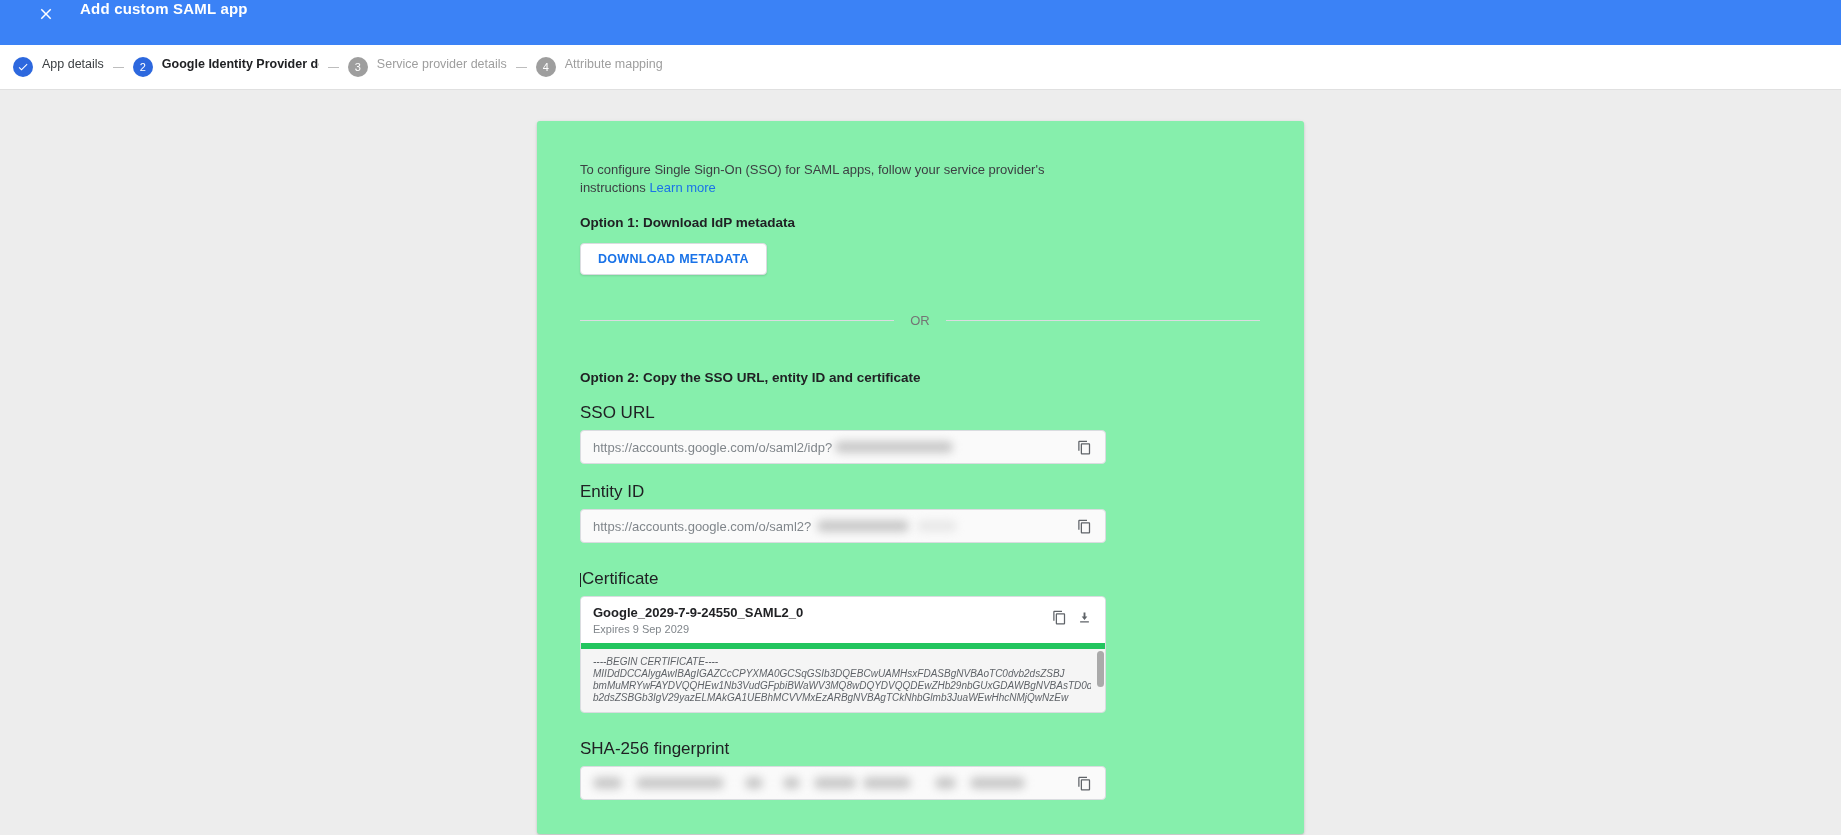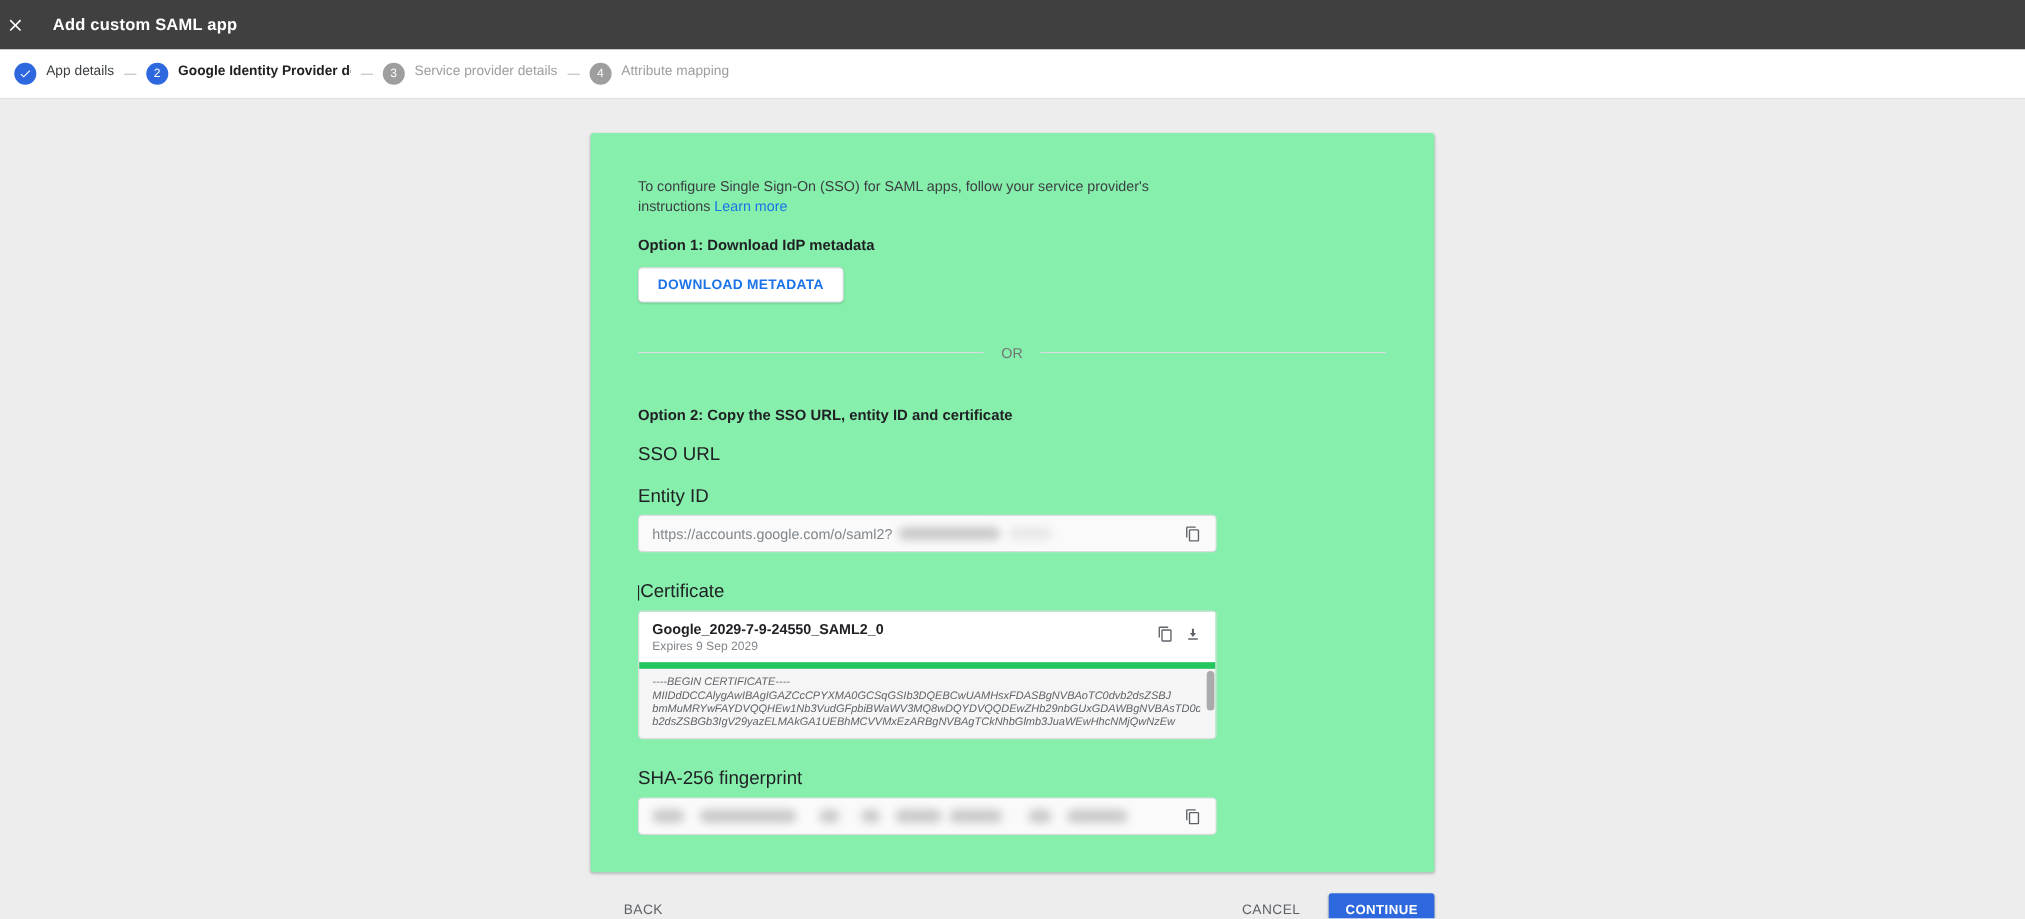--- a/index.html
+++ b/index.html
@@ -1,21 +1,21 @@
 <!DOCTYPE html>
 <html><head>
 <meta charset="utf-8">
 <style>
   * { margin:0; padding:0; box-sizing:border-box; }
   html,body { width:1841px; height:835px; overflow:hidden; }
   body { font-family:"Liberation Sans","DejaVu Sans",sans-serif; background:#ededed; }
   .screen { width:1841px; height:835px; display:flex; flex-direction:column; }
 
   
-  .titlebar { height:45px; flex:0 0 45px; background:#404040; display:flex; align-items:center; padding:0 0; }
+  .titlebar { height:45px; flex:0 0 45px; background:#3b82f6; display:flex; align-items:flex-start; padding:0 32px; }
   .close-btn { width:28px; height:28px; display:flex; align-items:center; justify-content:center; cursor:pointer; }
   .titlebar h1 { color:#ffffff; font-size:15px; font-weight:700; letter-spacing:.2px; margin-left:20px; }
 
   
   .stepper { height:45px; flex:0 0 45px; background:#ffffff; border-bottom:1px solid #e0e0e0; display:flex; align-items:center; padding-left:13px; }
   .step { display:flex; align-items:flex-start; }
   .step-circle { width:20px; height:20px; border-radius:50%; display:flex; align-items:center; justify-content:center; font-size:11px; color:#fff; flex:0 0 20px; }
   .step.completed .step-circle, .step.active .step-circle { background:#2d68de; }
   .step.pending .step-circle { background:#9e9e9e; }
   .step-label { font-size:12.5px; margin-left:9px; color:#3c4043; white-space:nowrap; }
@@ -130,20 +130,29 @@
 
       <div class="or-divider">
         <div class="line"></div>
         <span class="or-text">OR</span>
         <div class="line"></div>
       </div>
 
       <h2 class="section-heading opt2-heading inset">Option 2: Copy the SSO URL, entity ID and certificate</h2>
 
       <div class="field-label inset">SSO URL</div>
+      <div class="field inset">
+        <span class="field-value">https://accounts.google.com/o/saml2/idp?</span>
+        <span class="blur-blob" style="width:118px; margin-left:3px;"></span>
+        <div class="icon-btn push-right">
+          <svg width="15" height="15" viewBox="0 0 24 24">
+              <path fill="#5f6368" d="M16 1H4c-1.1 0-2 .9-2 2v14h2V3h12V1zm3 4H8c-1.1 0-2 .9-2 2v14c0 1.1.9 2 2 2h11c1.1 0 2-.9 2-2V7c0-1.1-.9-2-2-2zm0 16H8V7h11v14z"></path>
+            </svg>
+        </div>
+      </div>
 
       <div class="field-label inset">Entity ID</div>
       <div class="field inset">
         <span class="field-value">https://accounts.google.com/o/saml2?</span>
         <span class="blur-blob" style="width:92px; margin-left:6px;"></span>
         <span class="blur-blob" style="width:40px; margin-left:8px; opacity:.35;"></span>
         <div class="icon-btn push-right">
           <svg width="15" height="15" viewBox="0 0 24 24">
               <path fill="#5f6368" d="M16 1H4c-1.1 0-2 .9-2 2v14h2V3h12V1zm3 4H8c-1.1 0-2 .9-2 2v14c0 1.1.9 2 2 2h11c1.1 0 2-.9 2-2V7c0-1.1-.9-2-2-2zm0 16H8V7h11v14z"></path>
             </svg>

